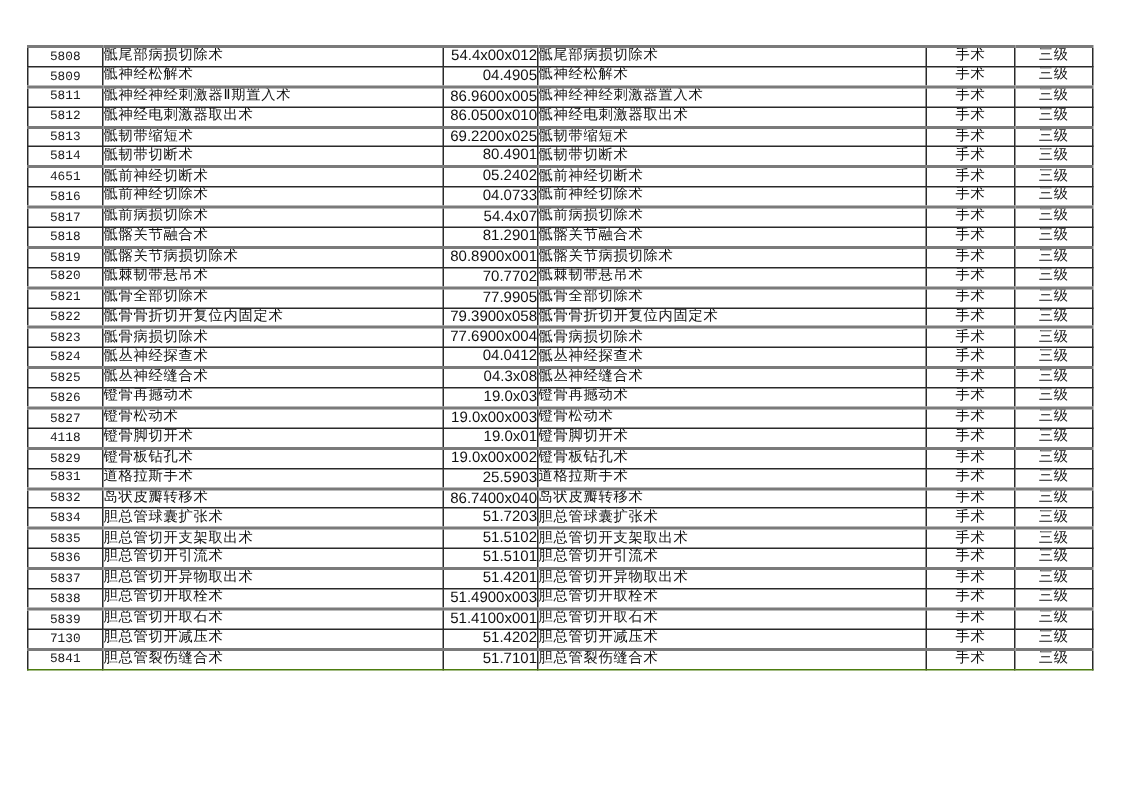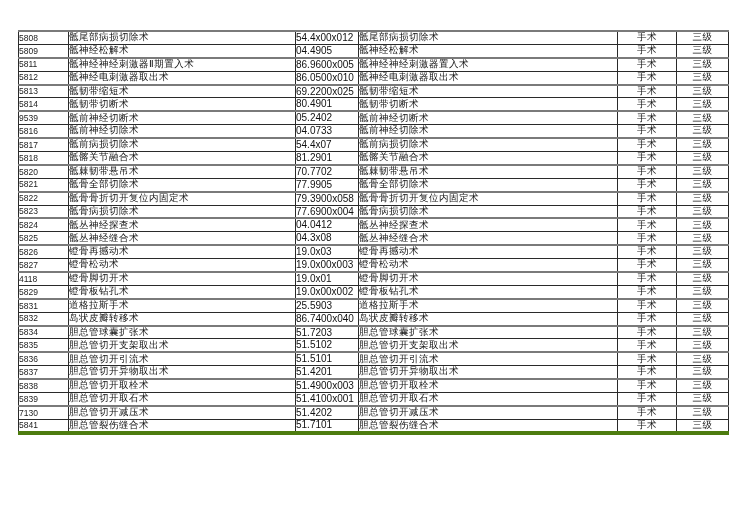--- a/index.html
+++ b/index.html
@@ -40,39 +40,40 @@
     vertical-align: middle;
     white-space: nowrap;
     overflow: hidden;
     line-height: 1;
   }
   
   table.proc-table tr:nth-child(odd) td {
     border-top: 2px solid #7a7a7a;
   }
   table.proc-table tr:last-child td {
-    border-bottom: 4px solid #4d7c0f;
+    border-bottom: 1px solid #4d7c0f;
     margin-left: 32px;
   }
 
   td.no {
-    font-family: Liberation Sans, sans-serif;
+    text-align: center;
+    font-family: Liberation Mono, monospace;
     font-size: 8.5px;
     color: #1c1c1c;
   }
   td.name, td.name2 {
     text-align: left;
     padding-left: 5px;
     font-family: "Liberation Serif", serif;
     font-size: 9.5px;
     color: #111111;
     letter-spacing: 0.5px;
   }
   td.code {
-    text-align: left;
+    text-align: right;
     padding-left: 3px;
     font-family: "Liberation Sans", sans-serif;
     font-size: 10px;
     color: #101010;
   }
   td.cat, td.lvl {
     text-align: center;
     font-family: "Liberation Serif", serif;
     font-size: 9.5px;
     color: #111111;
@@ -135,21 +136,21 @@
         </tr>
         <tr>
           <td class="no">5814</td>
           <td class="name">骶韧带切断术</td>
           <td class="code">80.4901</td>
           <td class="name2">骶韧带切断术</td>
           <td class="cat">手术</td>
           <td class="lvl">三级</td>
         </tr>
         <tr>
-          <td class="no">9539</td>
+          <td class="no">4651</td>
           <td class="name">骶前神经切断术</td>
           <td class="code">05.2402</td>
           <td class="name2">骶前神经切断术</td>
           <td class="cat">手术</td>
           <td class="lvl">三级</td>
         </tr>
         <tr>
           <td class="no">5816</td>
           <td class="name">骶前神经切除术</td>
           <td class="code">04.0733</td>
@@ -163,20 +164,28 @@
           <td class="code">54.4x07</td>
           <td class="name2">骶前病损切除术</td>
           <td class="cat">手术</td>
           <td class="lvl">三级</td>
         </tr>
         <tr>
           <td class="no">5818</td>
           <td class="name">骶髂关节融合术</td>
           <td class="code">81.2901</td>
           <td class="name2">骶髂关节融合术</td>
+          <td class="cat">手术</td>
+          <td class="lvl">三级</td>
+        </tr>
+        <tr>
+          <td class="no">5819</td>
+          <td class="name">骶髂关节病损切除术</td>
+          <td class="code">80.8900x001</td>
+          <td class="name2">骶髂关节病损切除术</td>
           <td class="cat">手术</td>
           <td class="lvl">三级</td>
         </tr>
         <tr>
           <td class="no">5820</td>
           <td class="name">骶棘韧带悬吊术</td>
           <td class="code">70.7702</td>
           <td class="name2">骶棘韧带悬吊术</td>
           <td class="cat">手术</td>
           <td class="lvl">三级</td>

